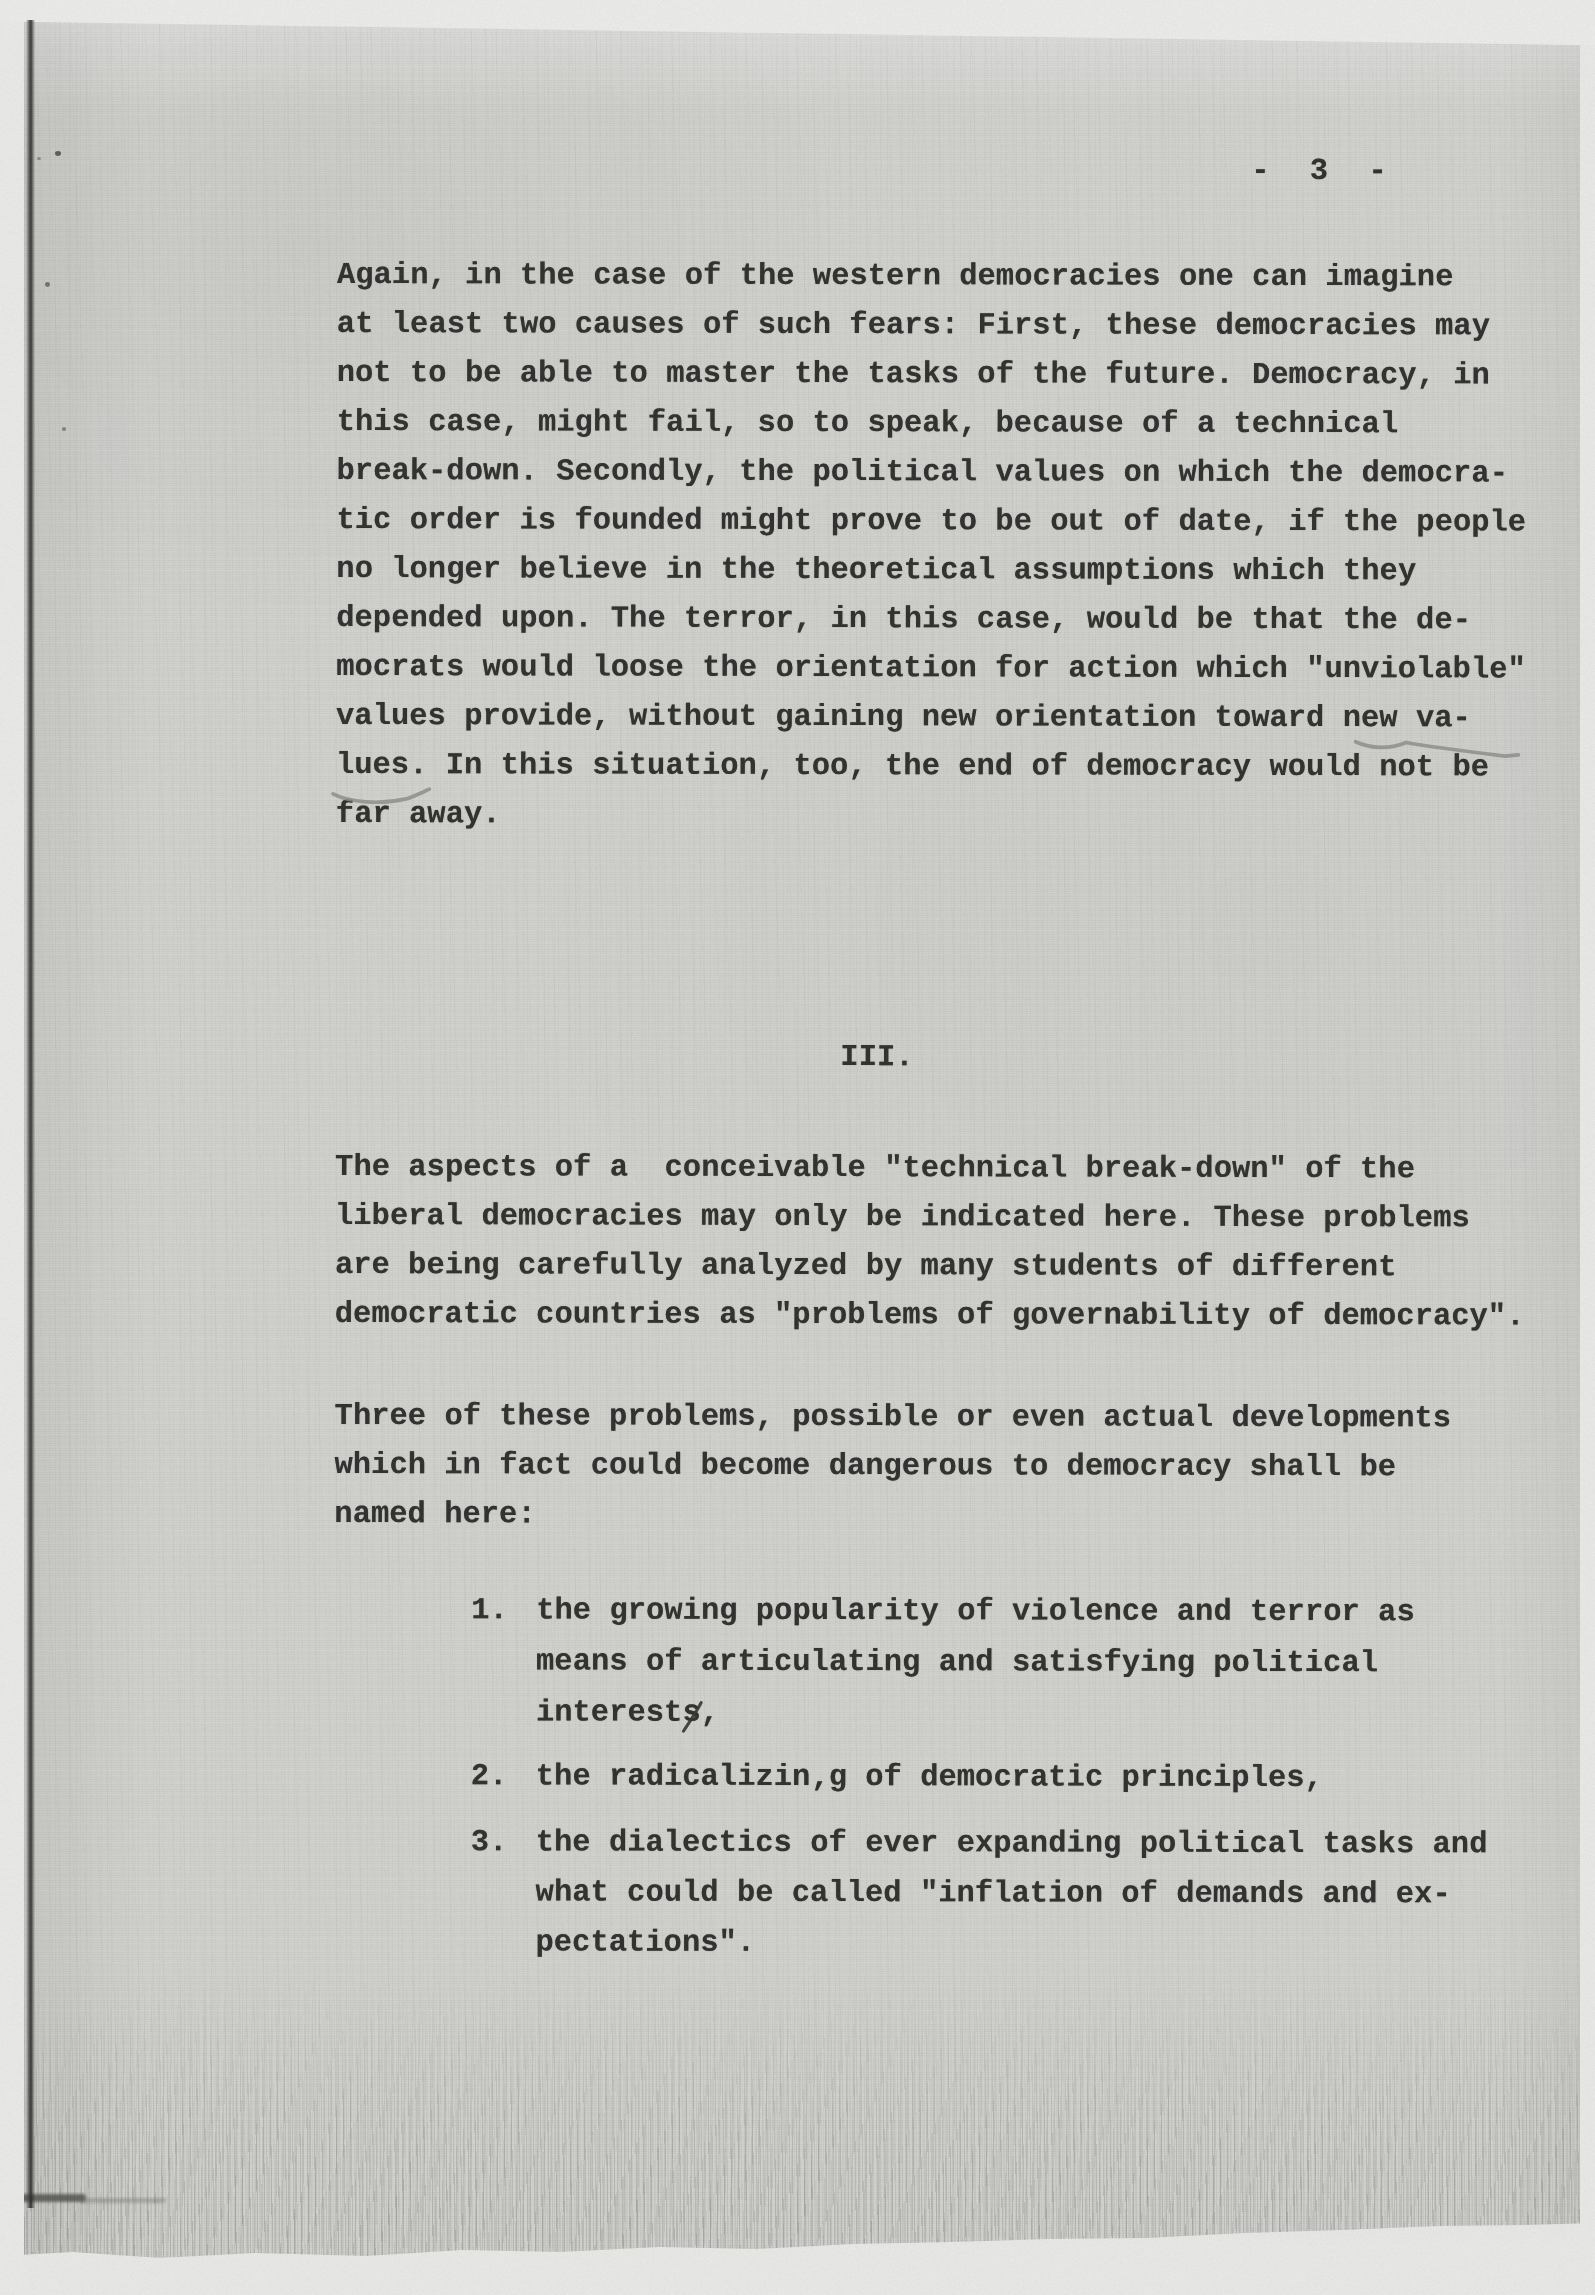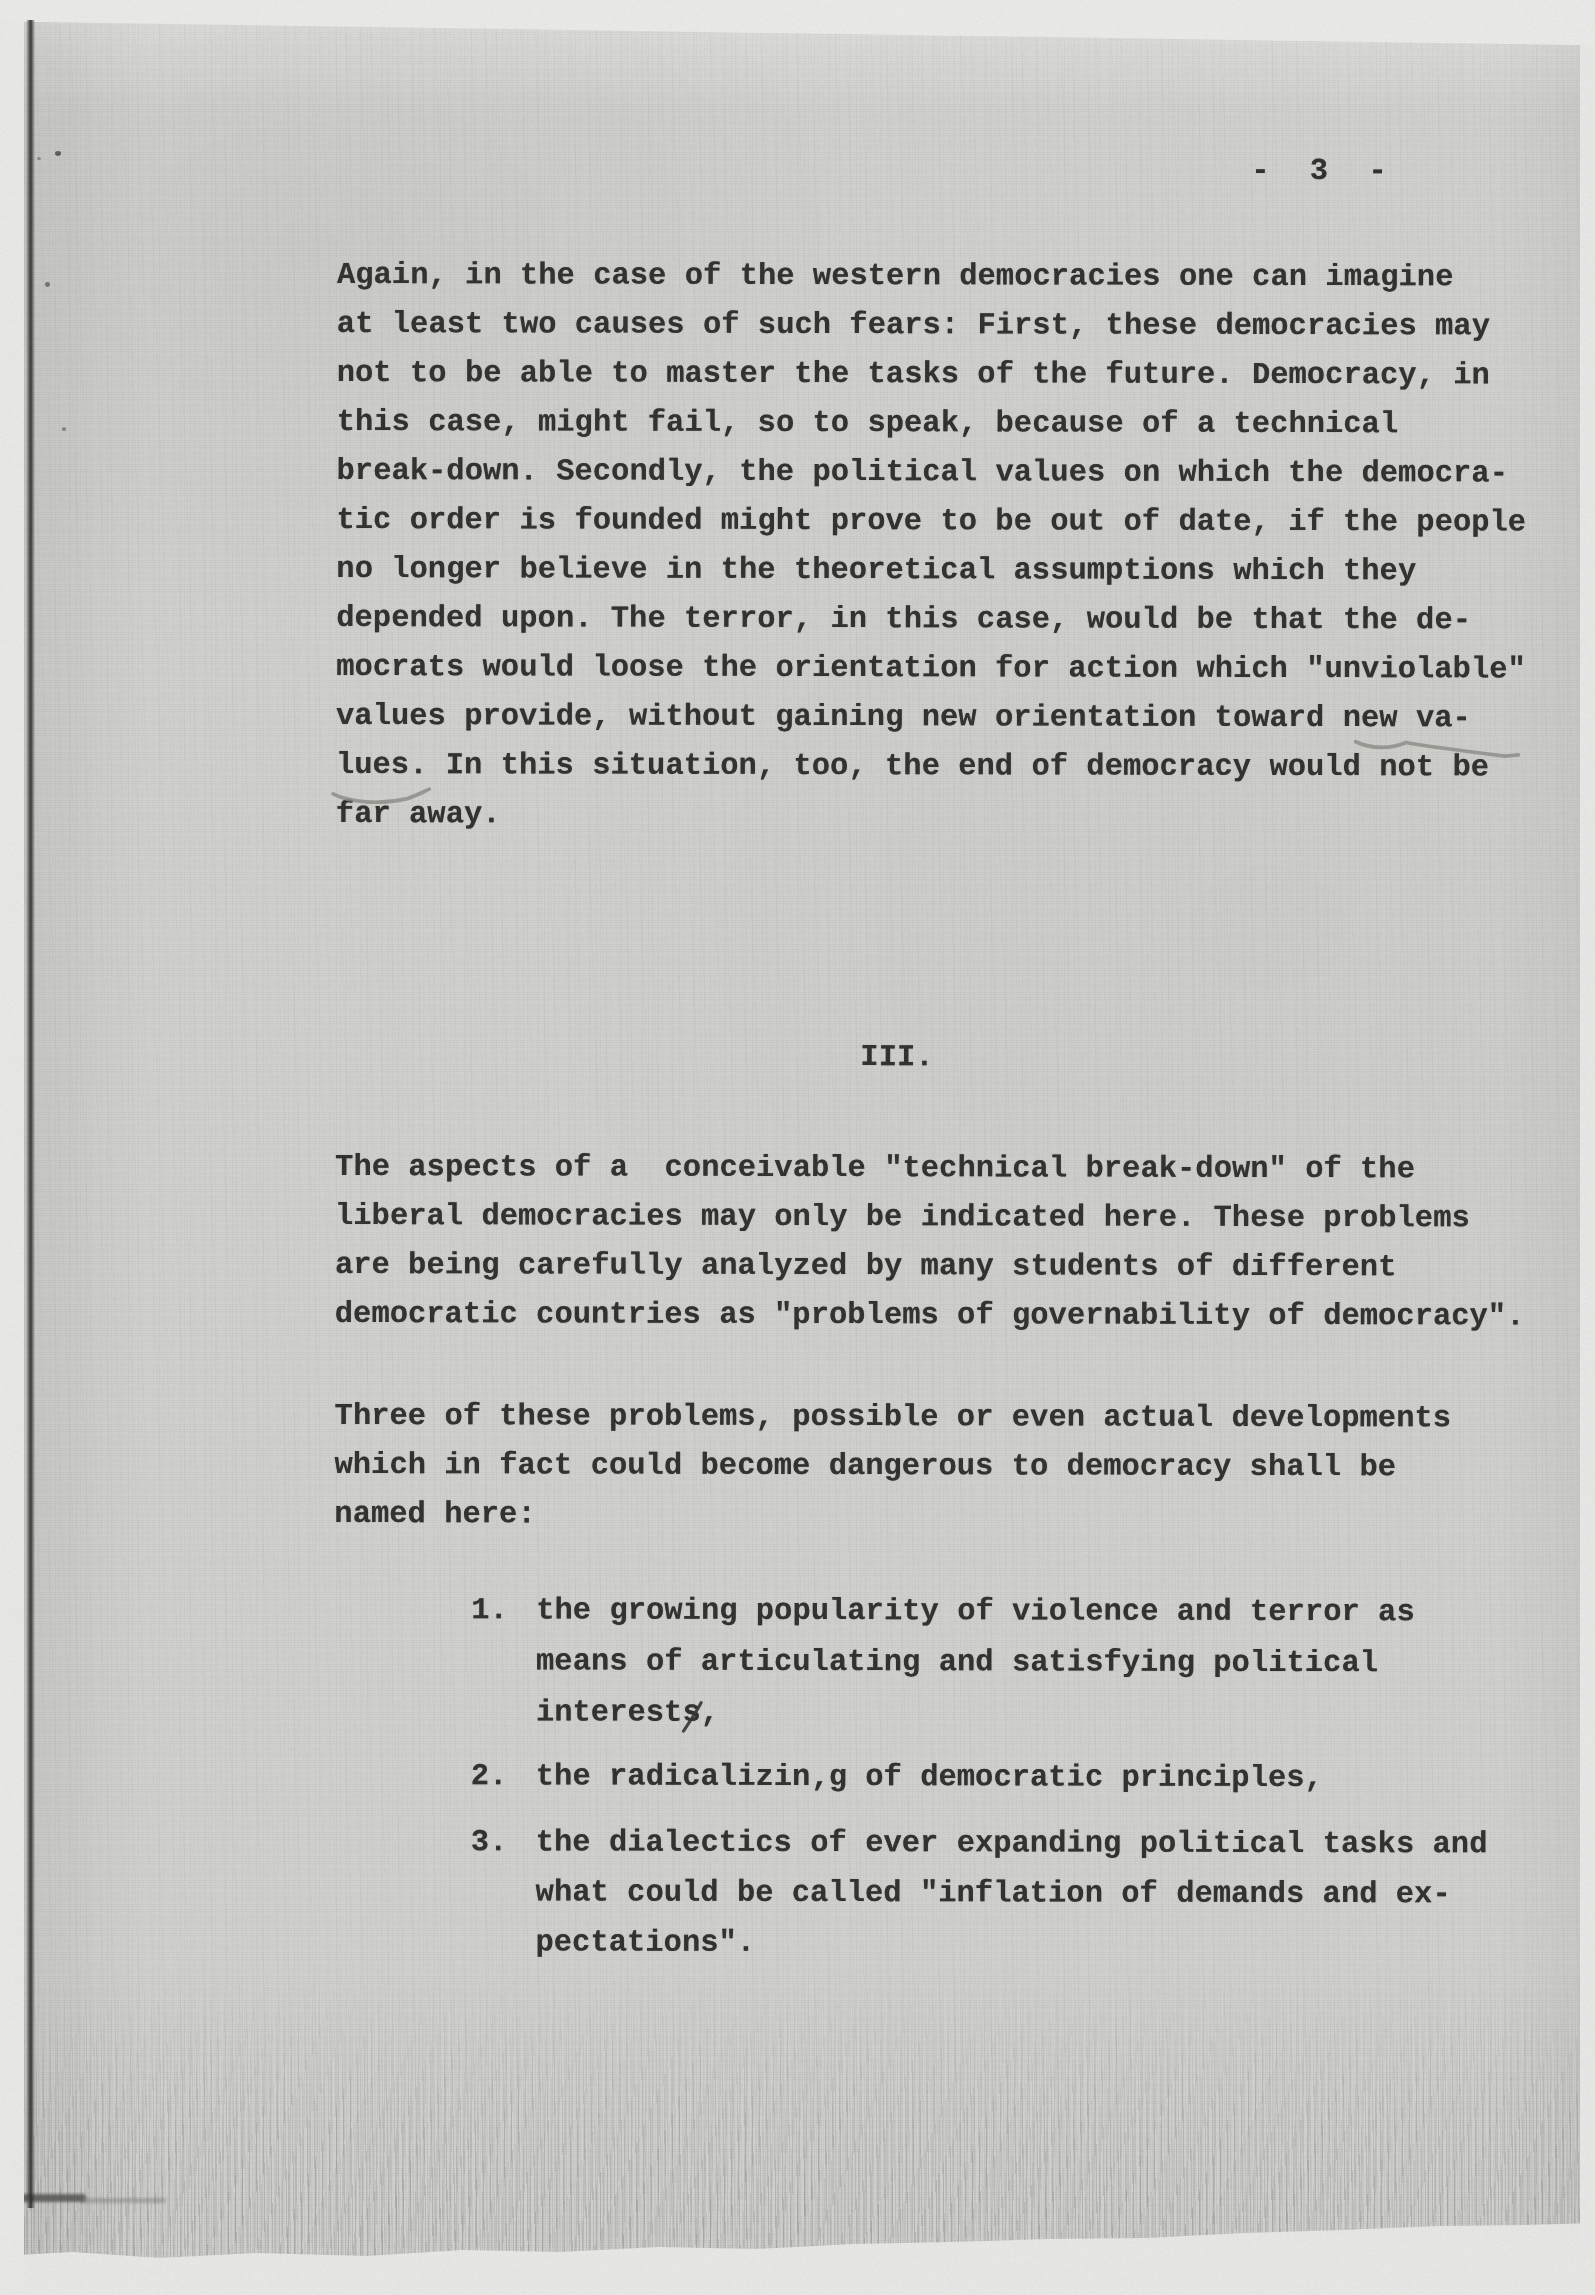--- a/index.html
+++ b/index.html
@@ -146,21 +146,21 @@
     position: absolute;
     font-size: 30.5px;
     font-weight: 700;
     color: #262624;
     letter-spacing: 0;
     white-space: pre-wrap;
     text-shadow: 0 0 0.9px rgba(38,38,36,0.55);
   }
   .page-number { left: 1251px; top: 145px; line-height: 49px; letter-spacing: 11px; }
   .p1      { left: 337px;  top: 251px;  line-height: 49px; }
-  .heading { left: 862px; top: 1032px; line-height: 49px; }
+  .heading { left: 842px; top: 1032px; line-height: 49px; }
   .p2      { left: 337px;  top: 1143px; line-height: 49px; }
   .p3      { left: 337px;  top: 1392px; line-height: 49px; }
   .li      { line-height: 51px; }
   .li-num-1  { left: 474px; top: 1585px; }
   .li-text-1 { left: 539px; top: 1585px; }
   .li-num-2  { left: 474px; top: 1751px; }
   .li-text-2 { left: 539px; top: 1751px; }
   .li-num-3  { left: 474px; top: 1817px; line-height: 50px; }
   .li-text-3 { left: 539px; top: 1817px; line-height: 50px; }
 

